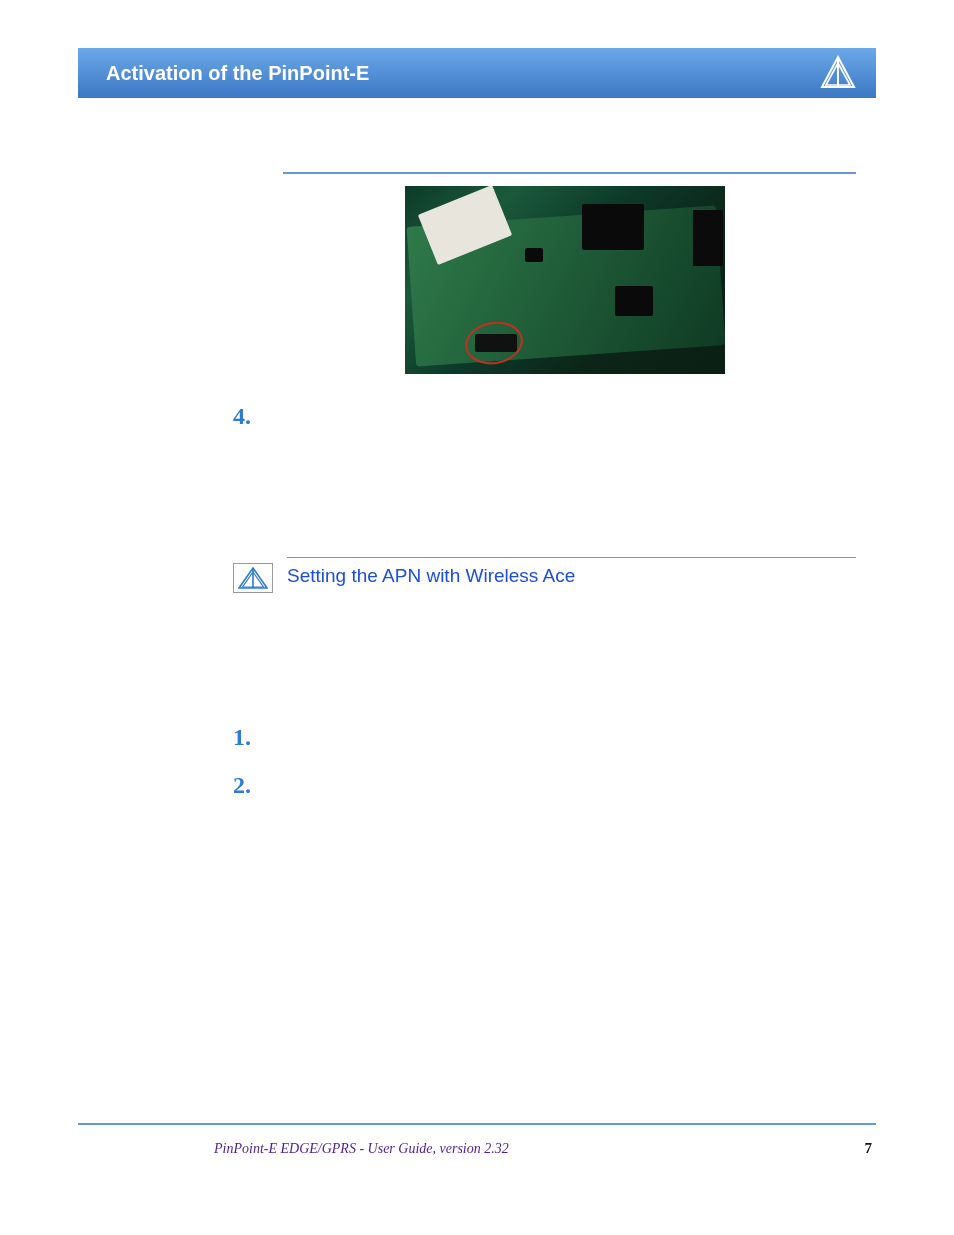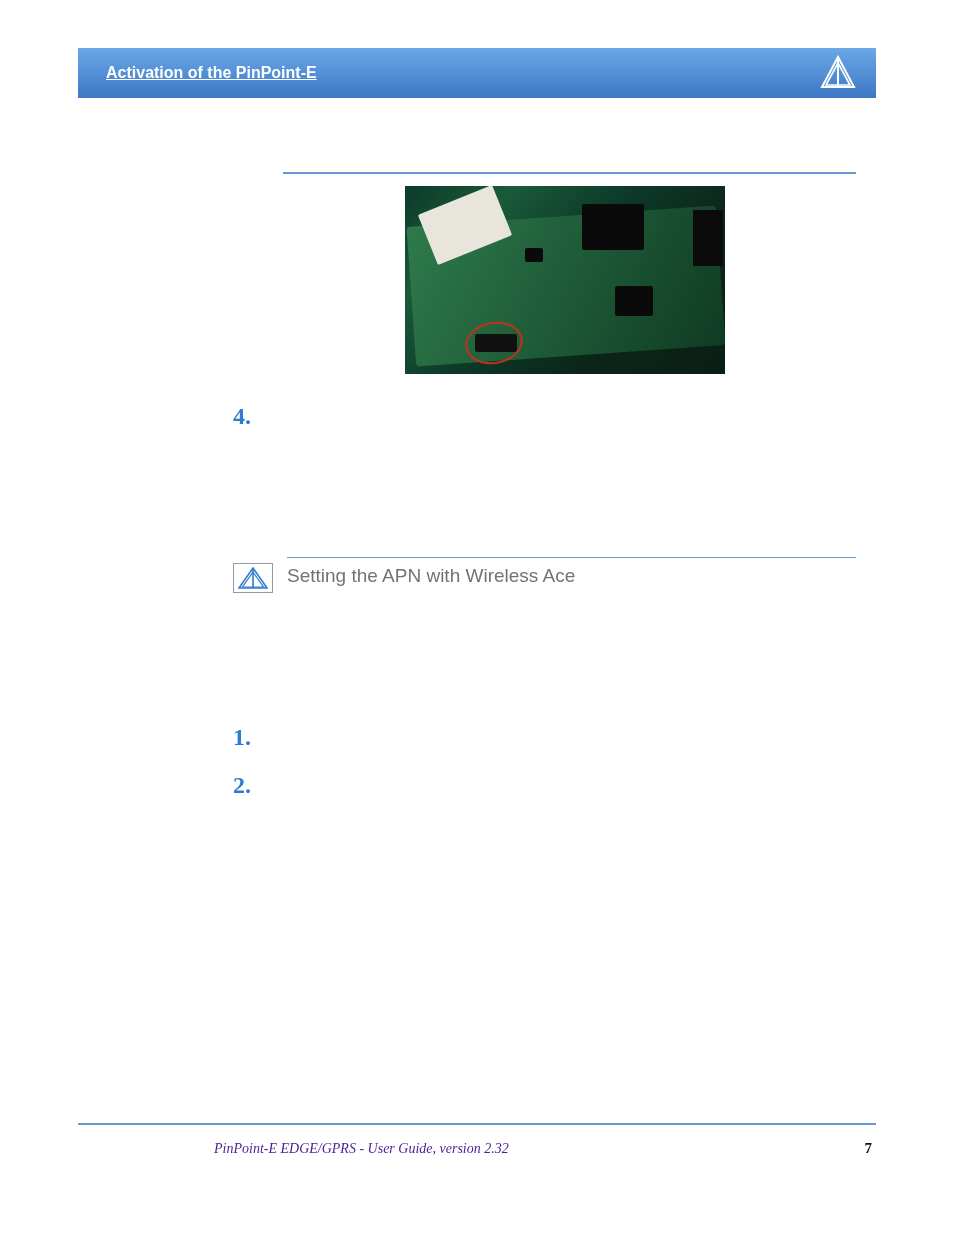--- a/index.html
+++ b/index.html
@@ -18,22 +18,21 @@
     height: 50px;
     background: linear-gradient(to bottom, #6aa8e8 0%, #3c78c4 100%);
     display: flex;
     align-items: center;
     justify-content: space-between;
     padding: 0 20px 0 28px;
   }
   .header-title {
     color: #ffffff;
     font-weight: bold;
-    font-size: 16px;
-    text-decoration: underline;
+    font-size: 20px;
   }
   .logo-triangle {
     width: 36px;
     height: 36px;
     position: relative;
   }
   .logo-triangle svg { display: block; }
   .top-hr {
     position: absolute;
     top: 172px;
@@ -138,21 +137,21 @@
     display: flex;
     align-items: center;
     justify-content: center;
   }
   .section-iconbox svg { display:block; }
   .section-title {
     position: absolute;
     top: 8px;
     left: 54px;
     font-size: 19px;
-    color: #737373;
+    color: #1d4ed8;
   }
   .intro-para {
     position: absolute;
     top: 616px;
     left: 283px;
     right: 100px;
     color: #ffffff;
     font-size: 15px;
     line-height: 1.55;
   }

